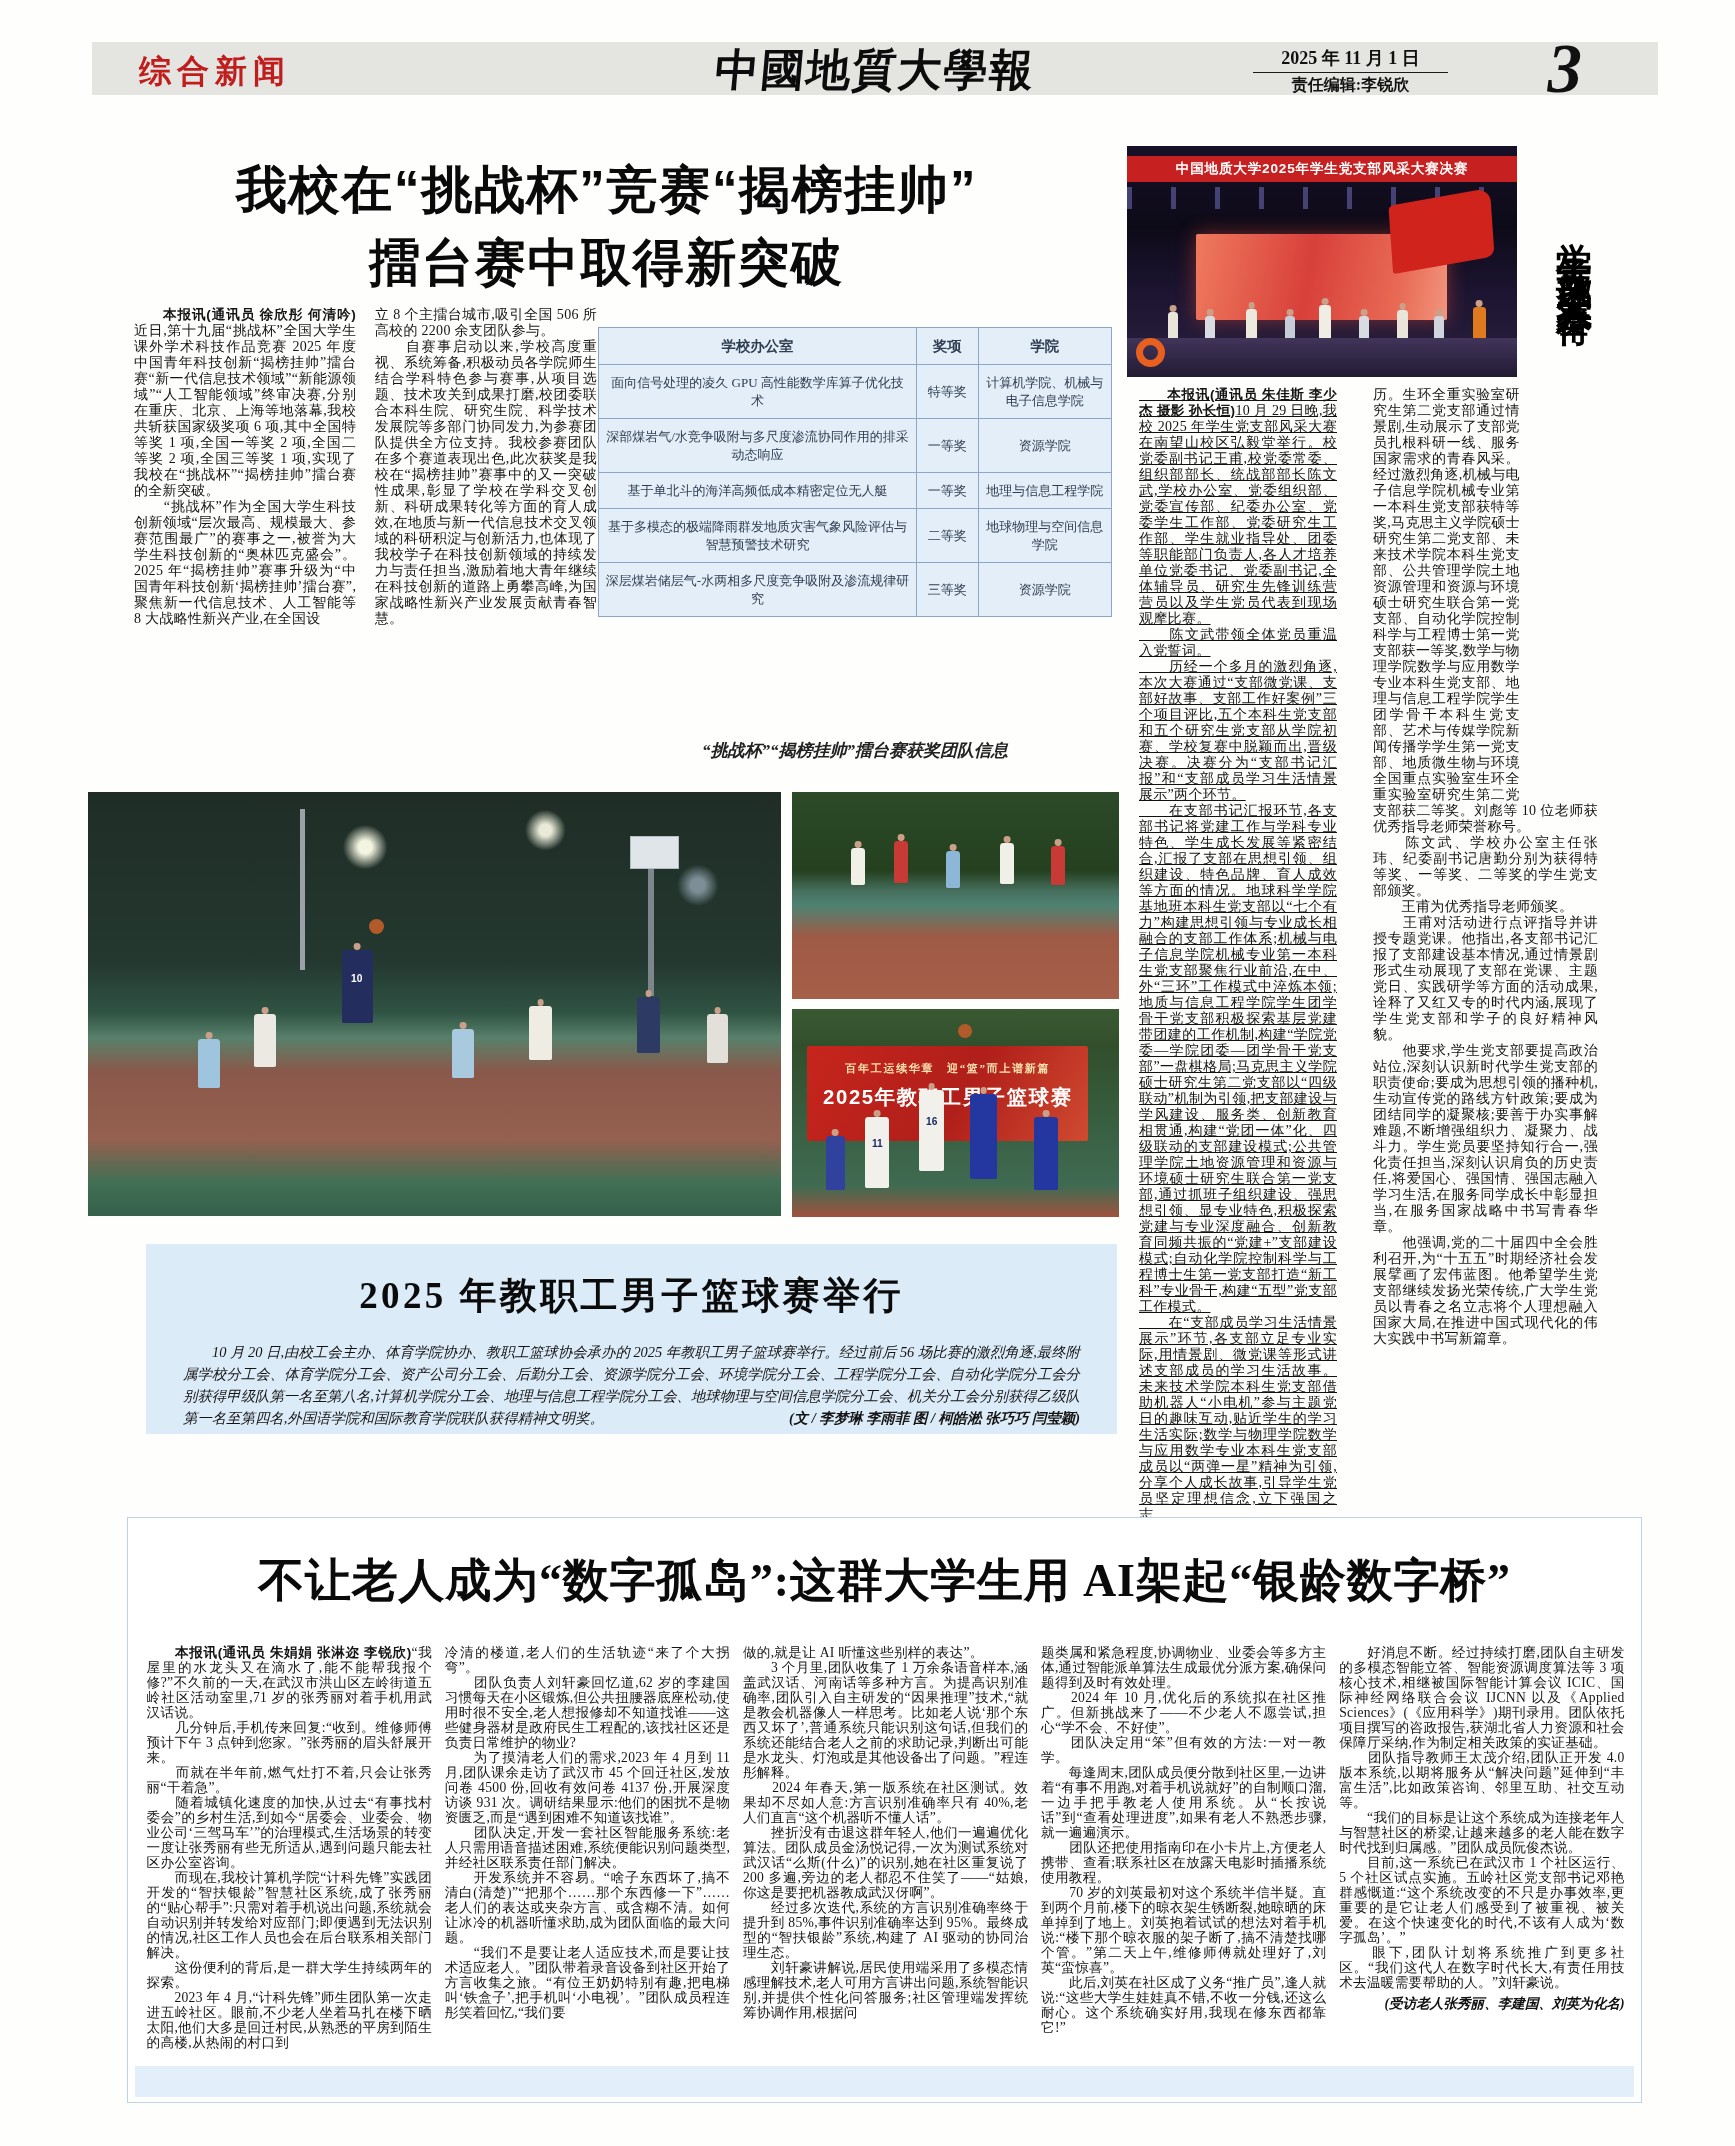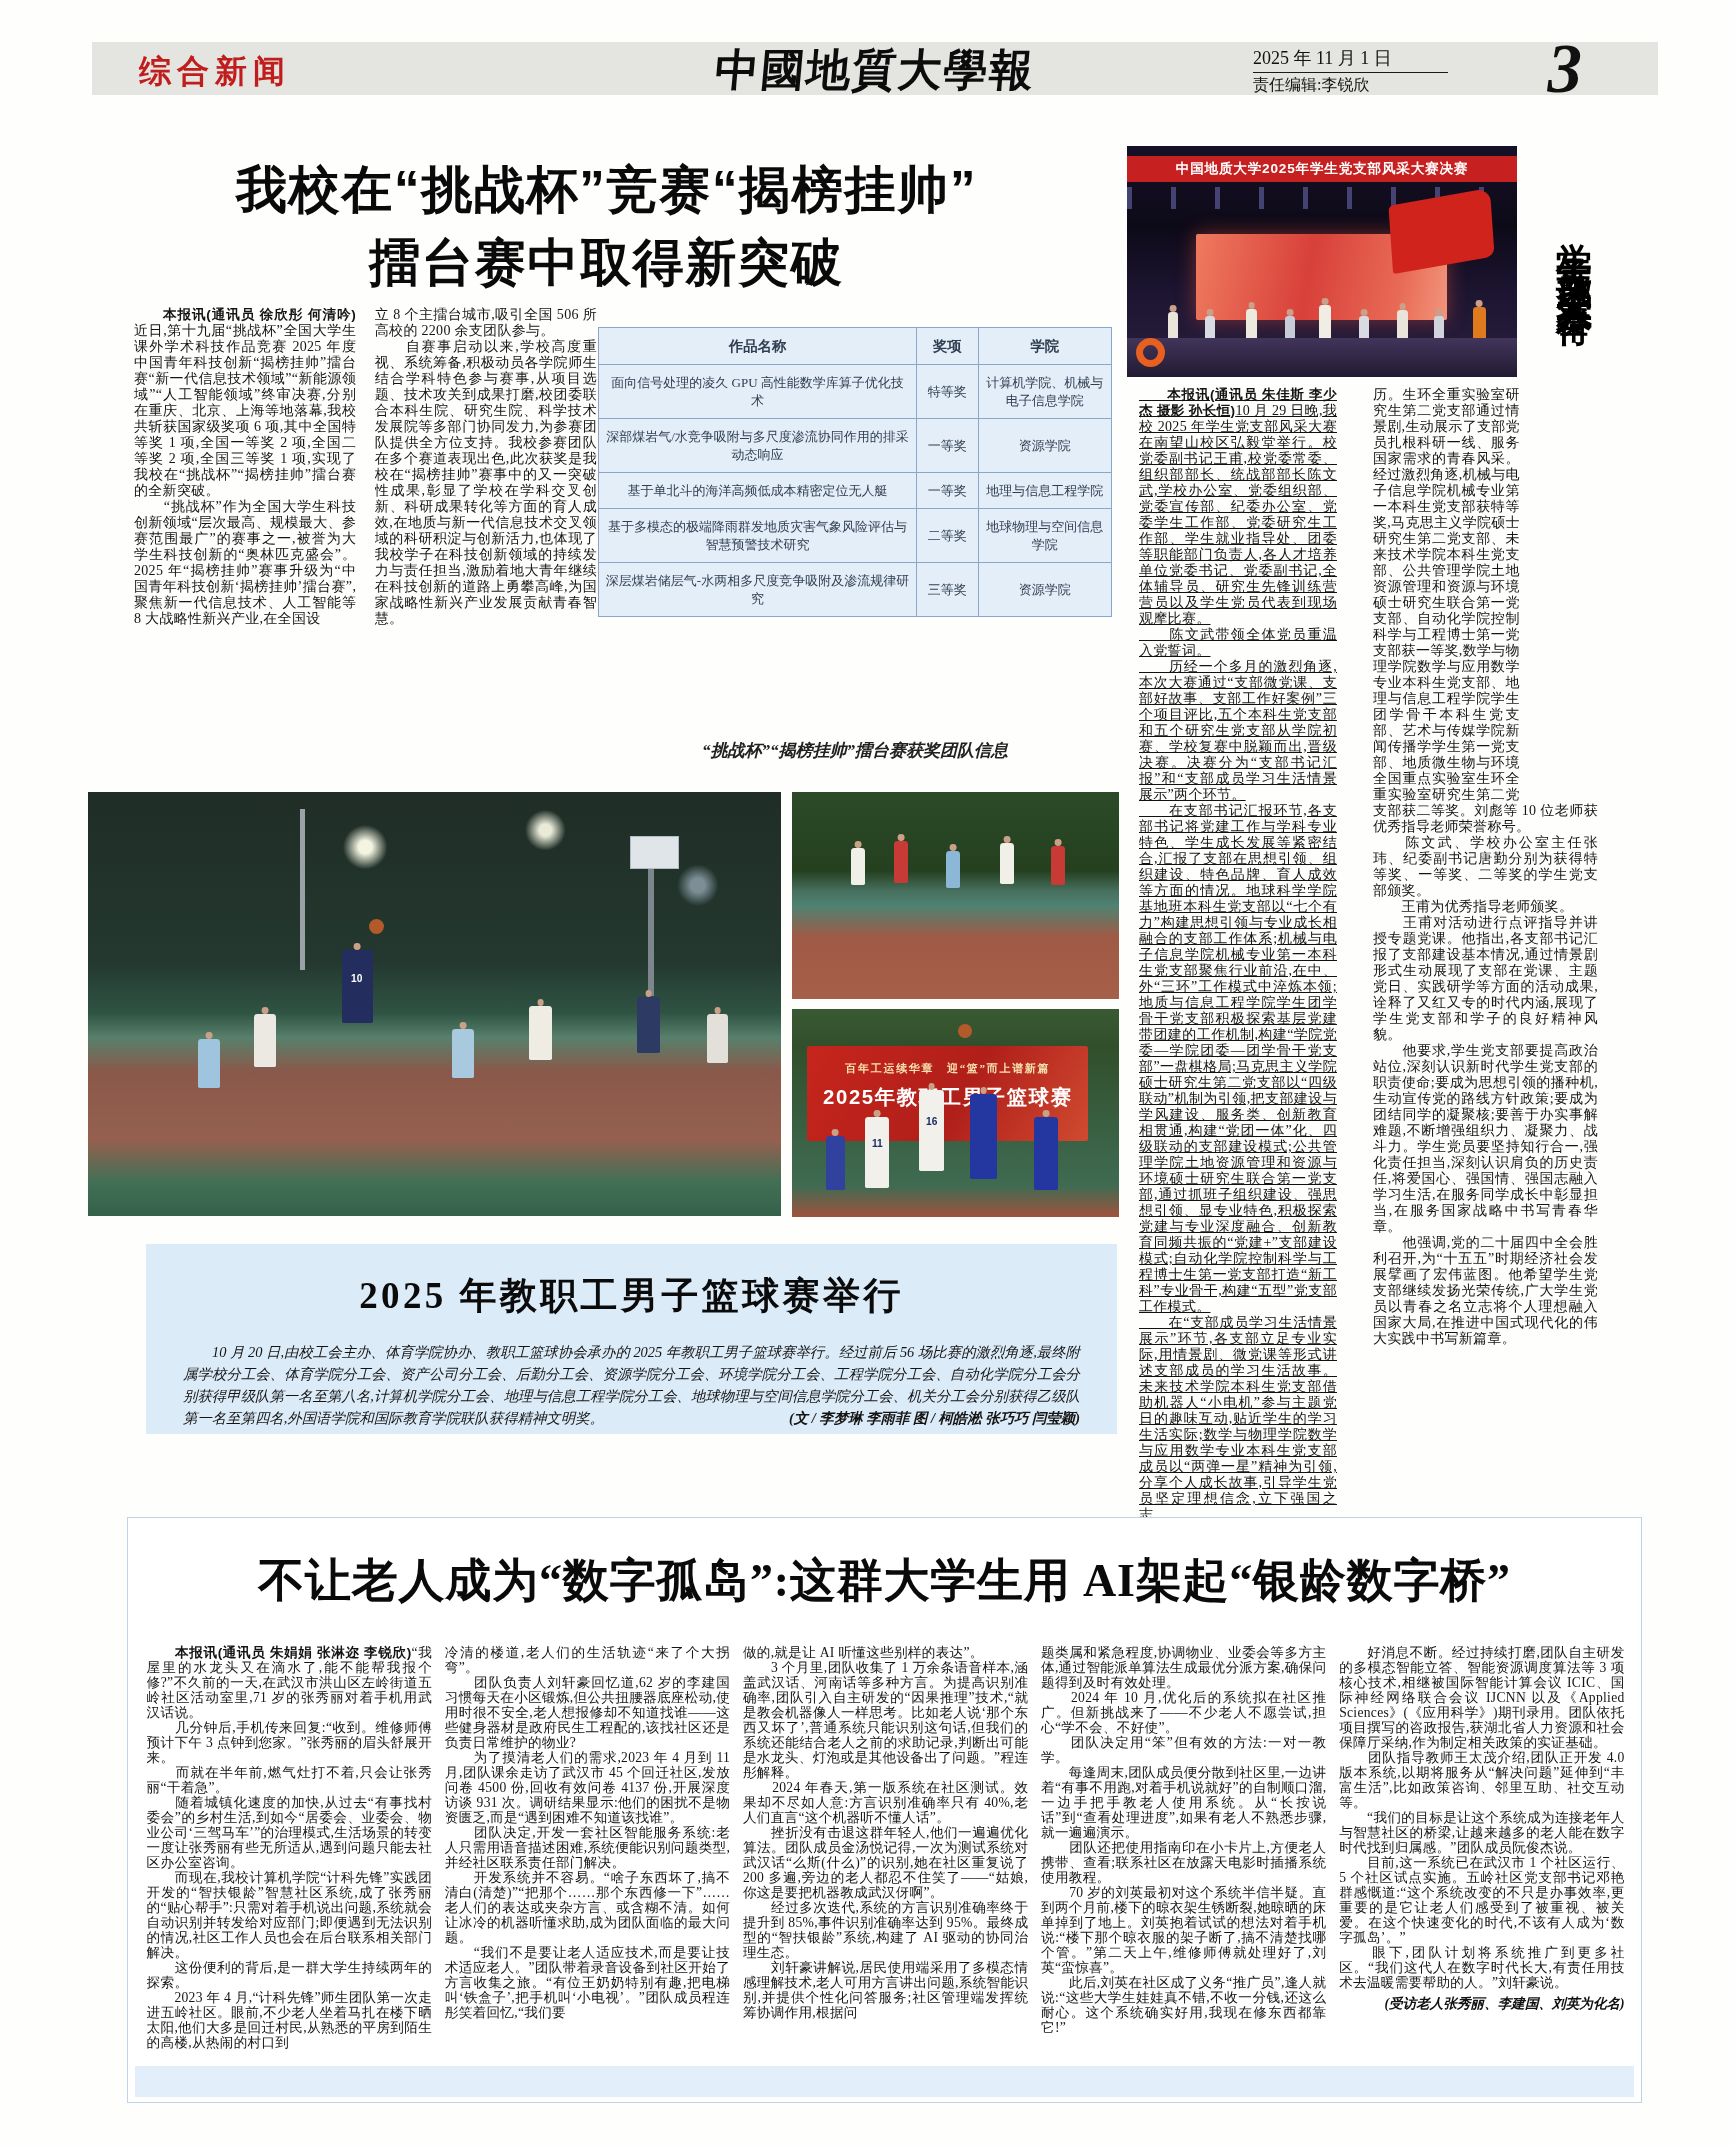--- a/index.html
+++ b/index.html
@@ -4,21 +4,21 @@
 <style>
   html,body{margin:0;padding:0;background:#ffffff;}
   .page{position:relative;width:1736px;height:2147px;background:#fefefd;overflow:hidden;
         font-family:"Liberation Serif","DejaVu Serif",serif;color:#111;}
   
   .page-header{position:absolute;left:92px;top:42px;width:1566px;height:53px;background:#e4e4e1;}
   .section-title{position:absolute;left:47px;top:7.6px;font-family:"Liberation Sans","DejaVu Sans",sans-serif;
         font-weight:900;font-size:32px;color:#c01d1d;letter-spacing:6px;}
   .masthead{position:absolute;left:50%;top:-0.8px;transform:translateX(-50%) skewX(-5deg);
         font-weight:700;font-size:44px;letter-spacing:1.7px;color:#0c0c0c;white-space:nowrap;}
-  .issue-info{position:absolute;right:210px;top:4.2px;width:195px;font-weight:400;}
+  .issue-info{position:absolute;right:210px;top:4.2px;width:195px;text-align:center;font-weight:700;}
   .issue-info .date{font-size:18px;padding-bottom:1.7px;border-bottom:1.7px solid #1a1a1a;}
   .issue-info .editor{font-size:16px;padding-top:2.5px;}
   .page-num{position:absolute;right:76px;top:-12px;font-style:italic;font-weight:600;font-size:69px;}
   
   .colbox{overflow:hidden;}
   .coltext{margin:0;font-size:14px;line-height:16px;text-align:justify;white-space:pre-line;
            color:#141414;letter-spacing:0.3px;}
   .coltext b{font-family:"Liberation Sans","DejaVu Sans",sans-serif;font-size:13.6px;}
   
   .cup-headline{position:absolute;left:102px;top:119px;width:1009px;text-align:center;
@@ -133,21 +133,21 @@
 
   <div class="cup-table-wrap">
     <table class="cup-table">
       <colgroup>
           <col style="width:62%">
           <col style="width:12%">
           <col style="width:26%">
         </colgroup>
       <thead>
         <tr>
-          <th>作品名称</th>
+          <th>学校办公室</th>
           <th>奖项</th>
           <th>学院</th>
         </tr>
       </thead>
       <tbody>
           <tr>
             <td>面向信号处理的凌久 GPU 高性能数学库算子优化技术</td>
             <td>特等奖</td>
             <td>计算机学院、机械与电子信息学院</td>
           </tr>

